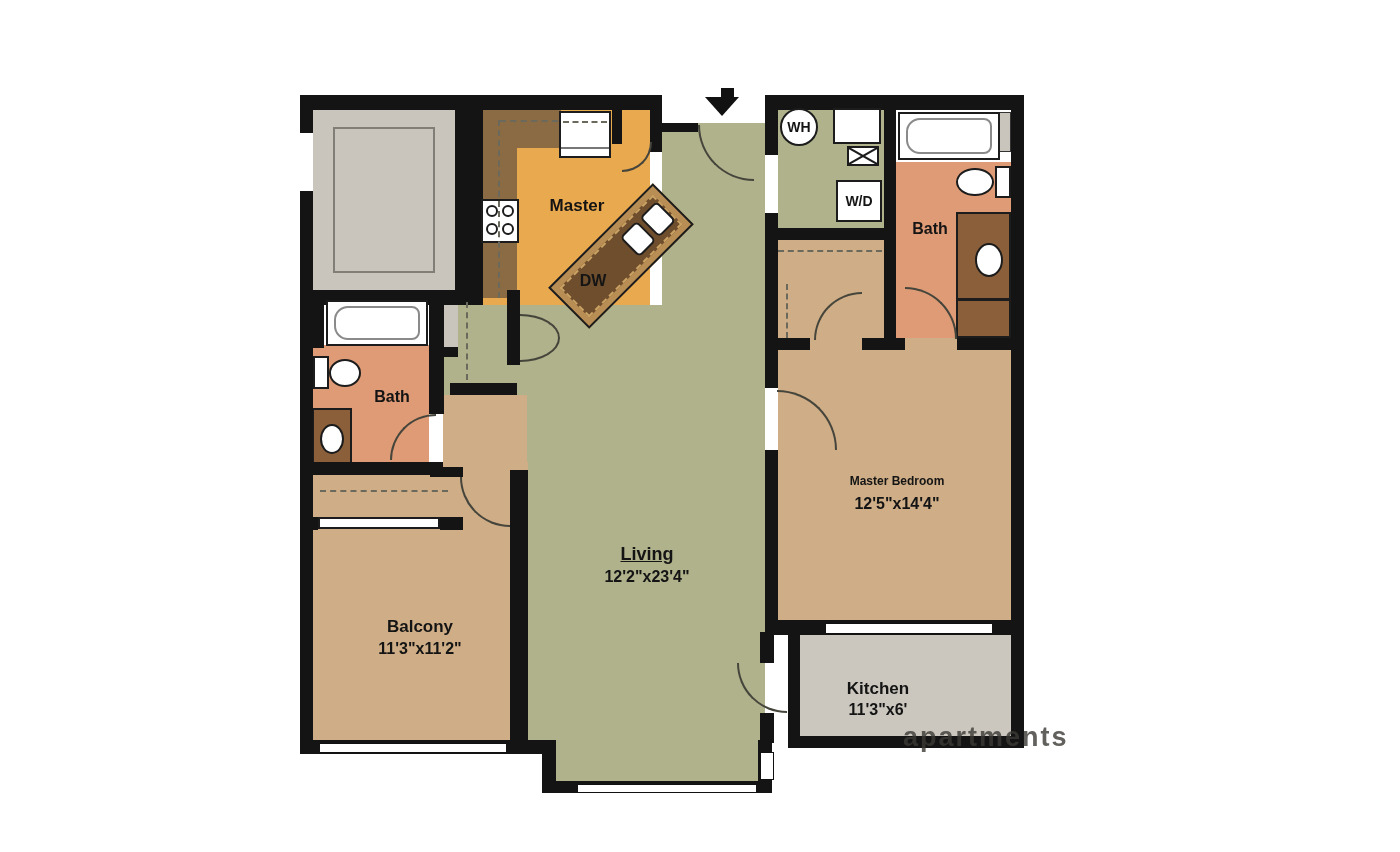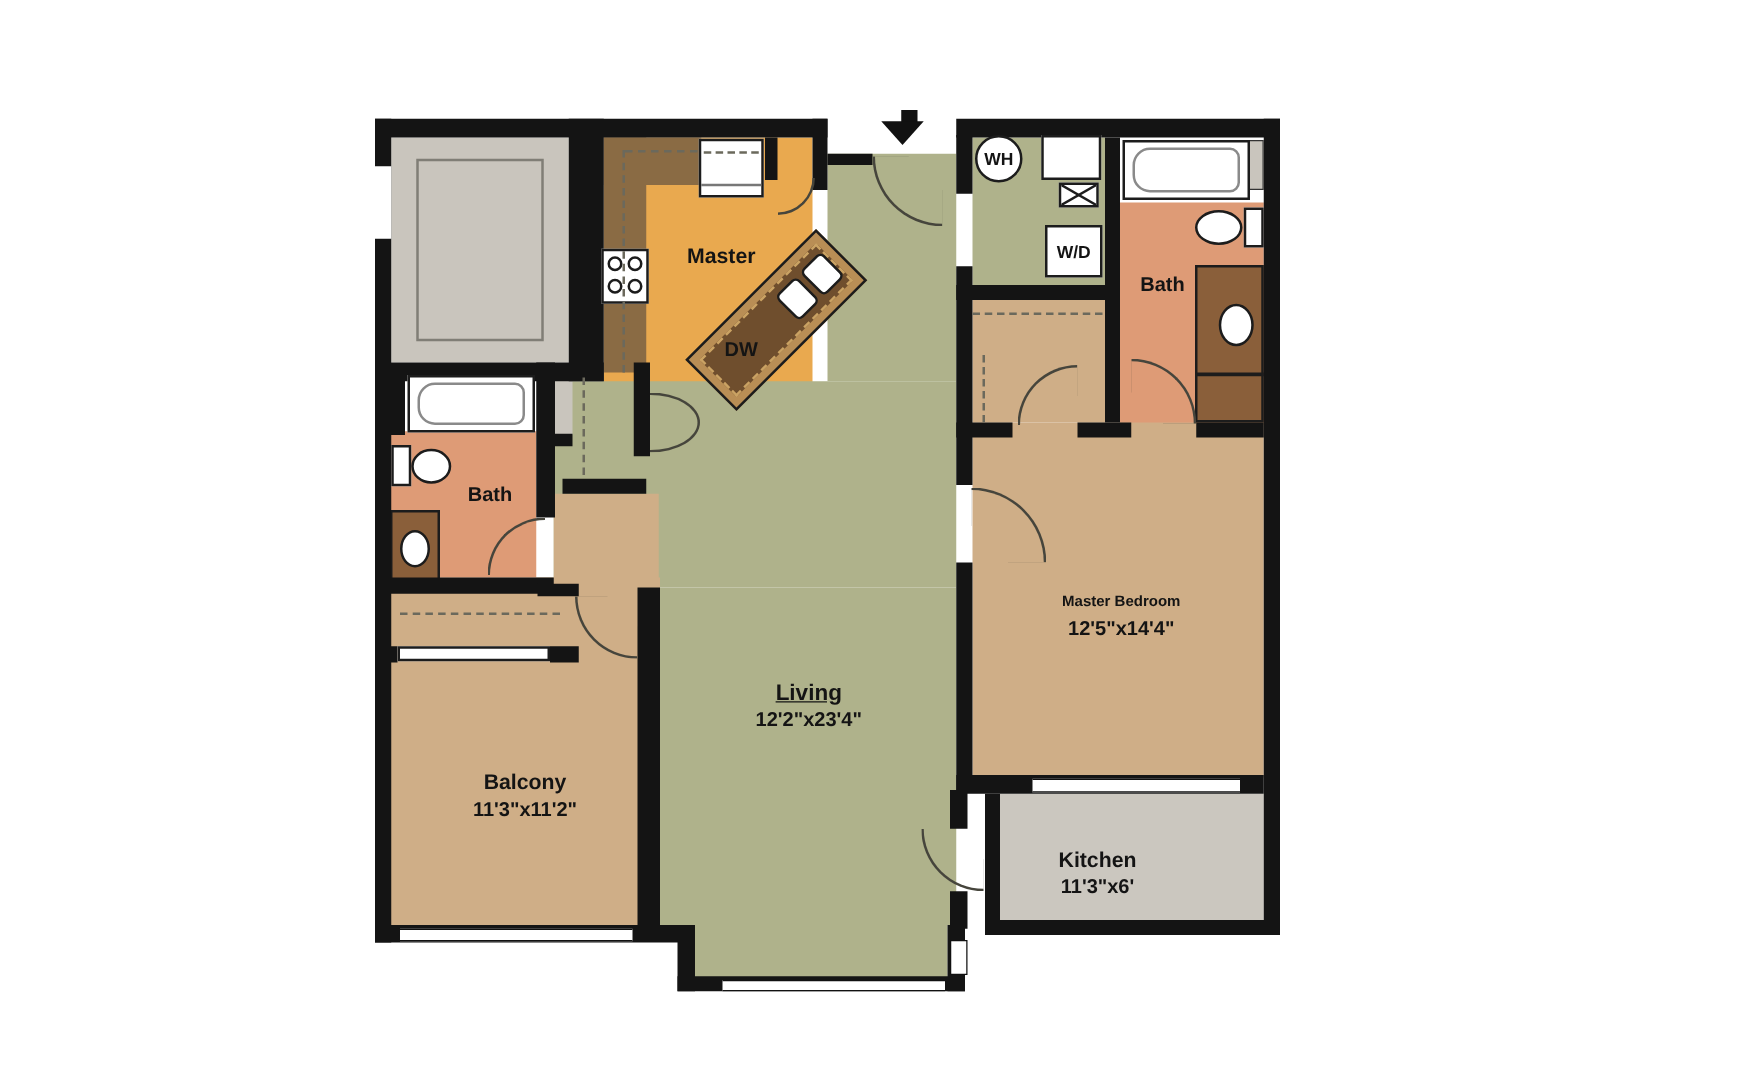--- a/index.html
+++ b/index.html
@@ -167,14 +167,15 @@
   <div class="lbl" style="left:930px;top:229px;font-size:16px;">Bath</div>
   <div class="lbl" style="left:647px;top:554px;font-size:18px;text-decoration:underline;">Living</div>
   <div class="lbl" style="left:647px;top:577px;font-size:16px;">12'2"x23'4"</div>
   <div class="lbl" style="left:897px;top:481px;font-size:12px;">Master Bedroom</div>
   <div class="lbl" style="left:897px;top:504px;font-size:16px;">12'5"x14'4"</div>
   <div class="lbl" style="left:420px;top:626px;font-size:17px;">Balcony</div>
   <div class="lbl" style="left:420px;top:649px;font-size:16px;">11'3"x11'2"</div>
   <div class="lbl" style="left:878px;top:688px;font-size:17px;">Kitchen</div>
   <div class="lbl" style="left:878px;top:710px;font-size:16px;">11'3"x6'</div>
 
+  <div class="a" style="left:903px;top:722px;font-size:27px;font-weight:bold;letter-spacing:2px;color:#3c3a35;opacity:0.8;">apartments</div>
 
 </div>
 
 </body></html>

